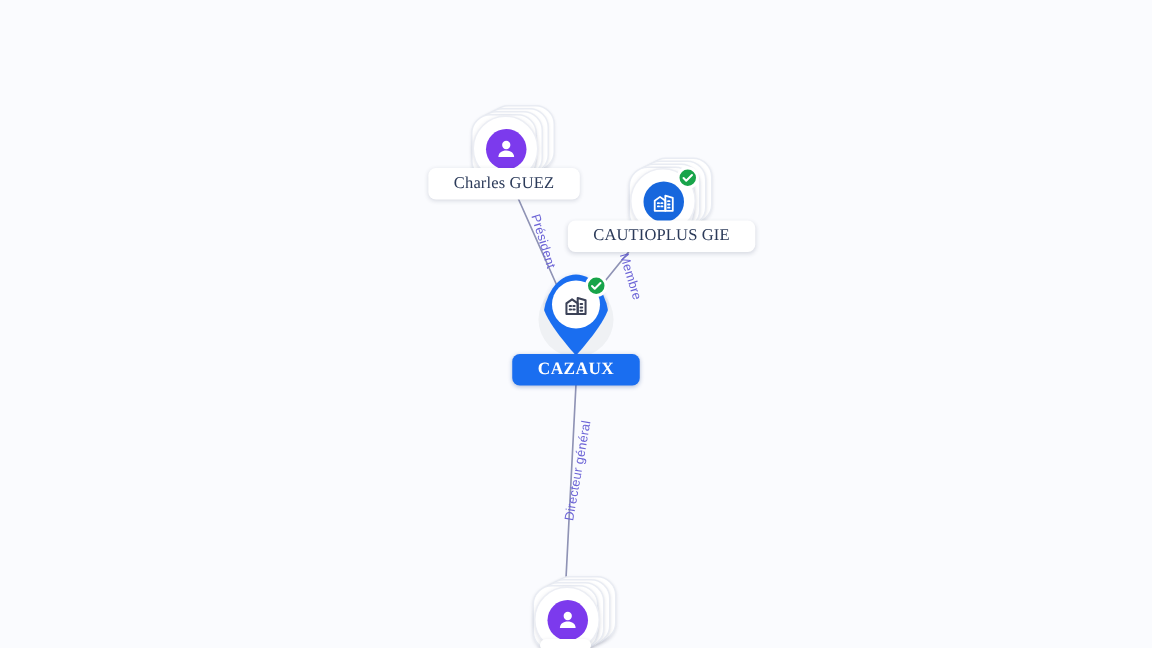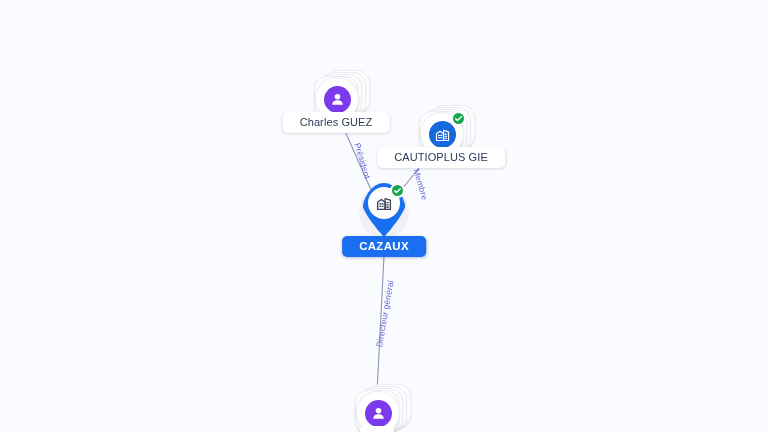--- a/index.html
+++ b/index.html
@@ -171,20 +171,21 @@
     transform: translateX(-50%);
     white-space: nowrap;
     font-size: 11px;
     line-height: 13px;
     letter-spacing: .1px;
     padding: 4px 17px;
     border-radius: 5px;
     background: #ffffff;
     color: #2b3a59;
     box-shadow: 0 1px 3px rgba(40,50,80,0.16);
+    font-family: Liberation Serif, serif;
   }
   .node-label.focus {
     background: #1a6ef0;
     color: #ffffff;
     font-weight: bold;
     font-size: 11.5px;
     letter-spacing: .3px;
     box-shadow: 0 1px 3px rgba(20,60,140,0.30);
     text-align: right;
   }

